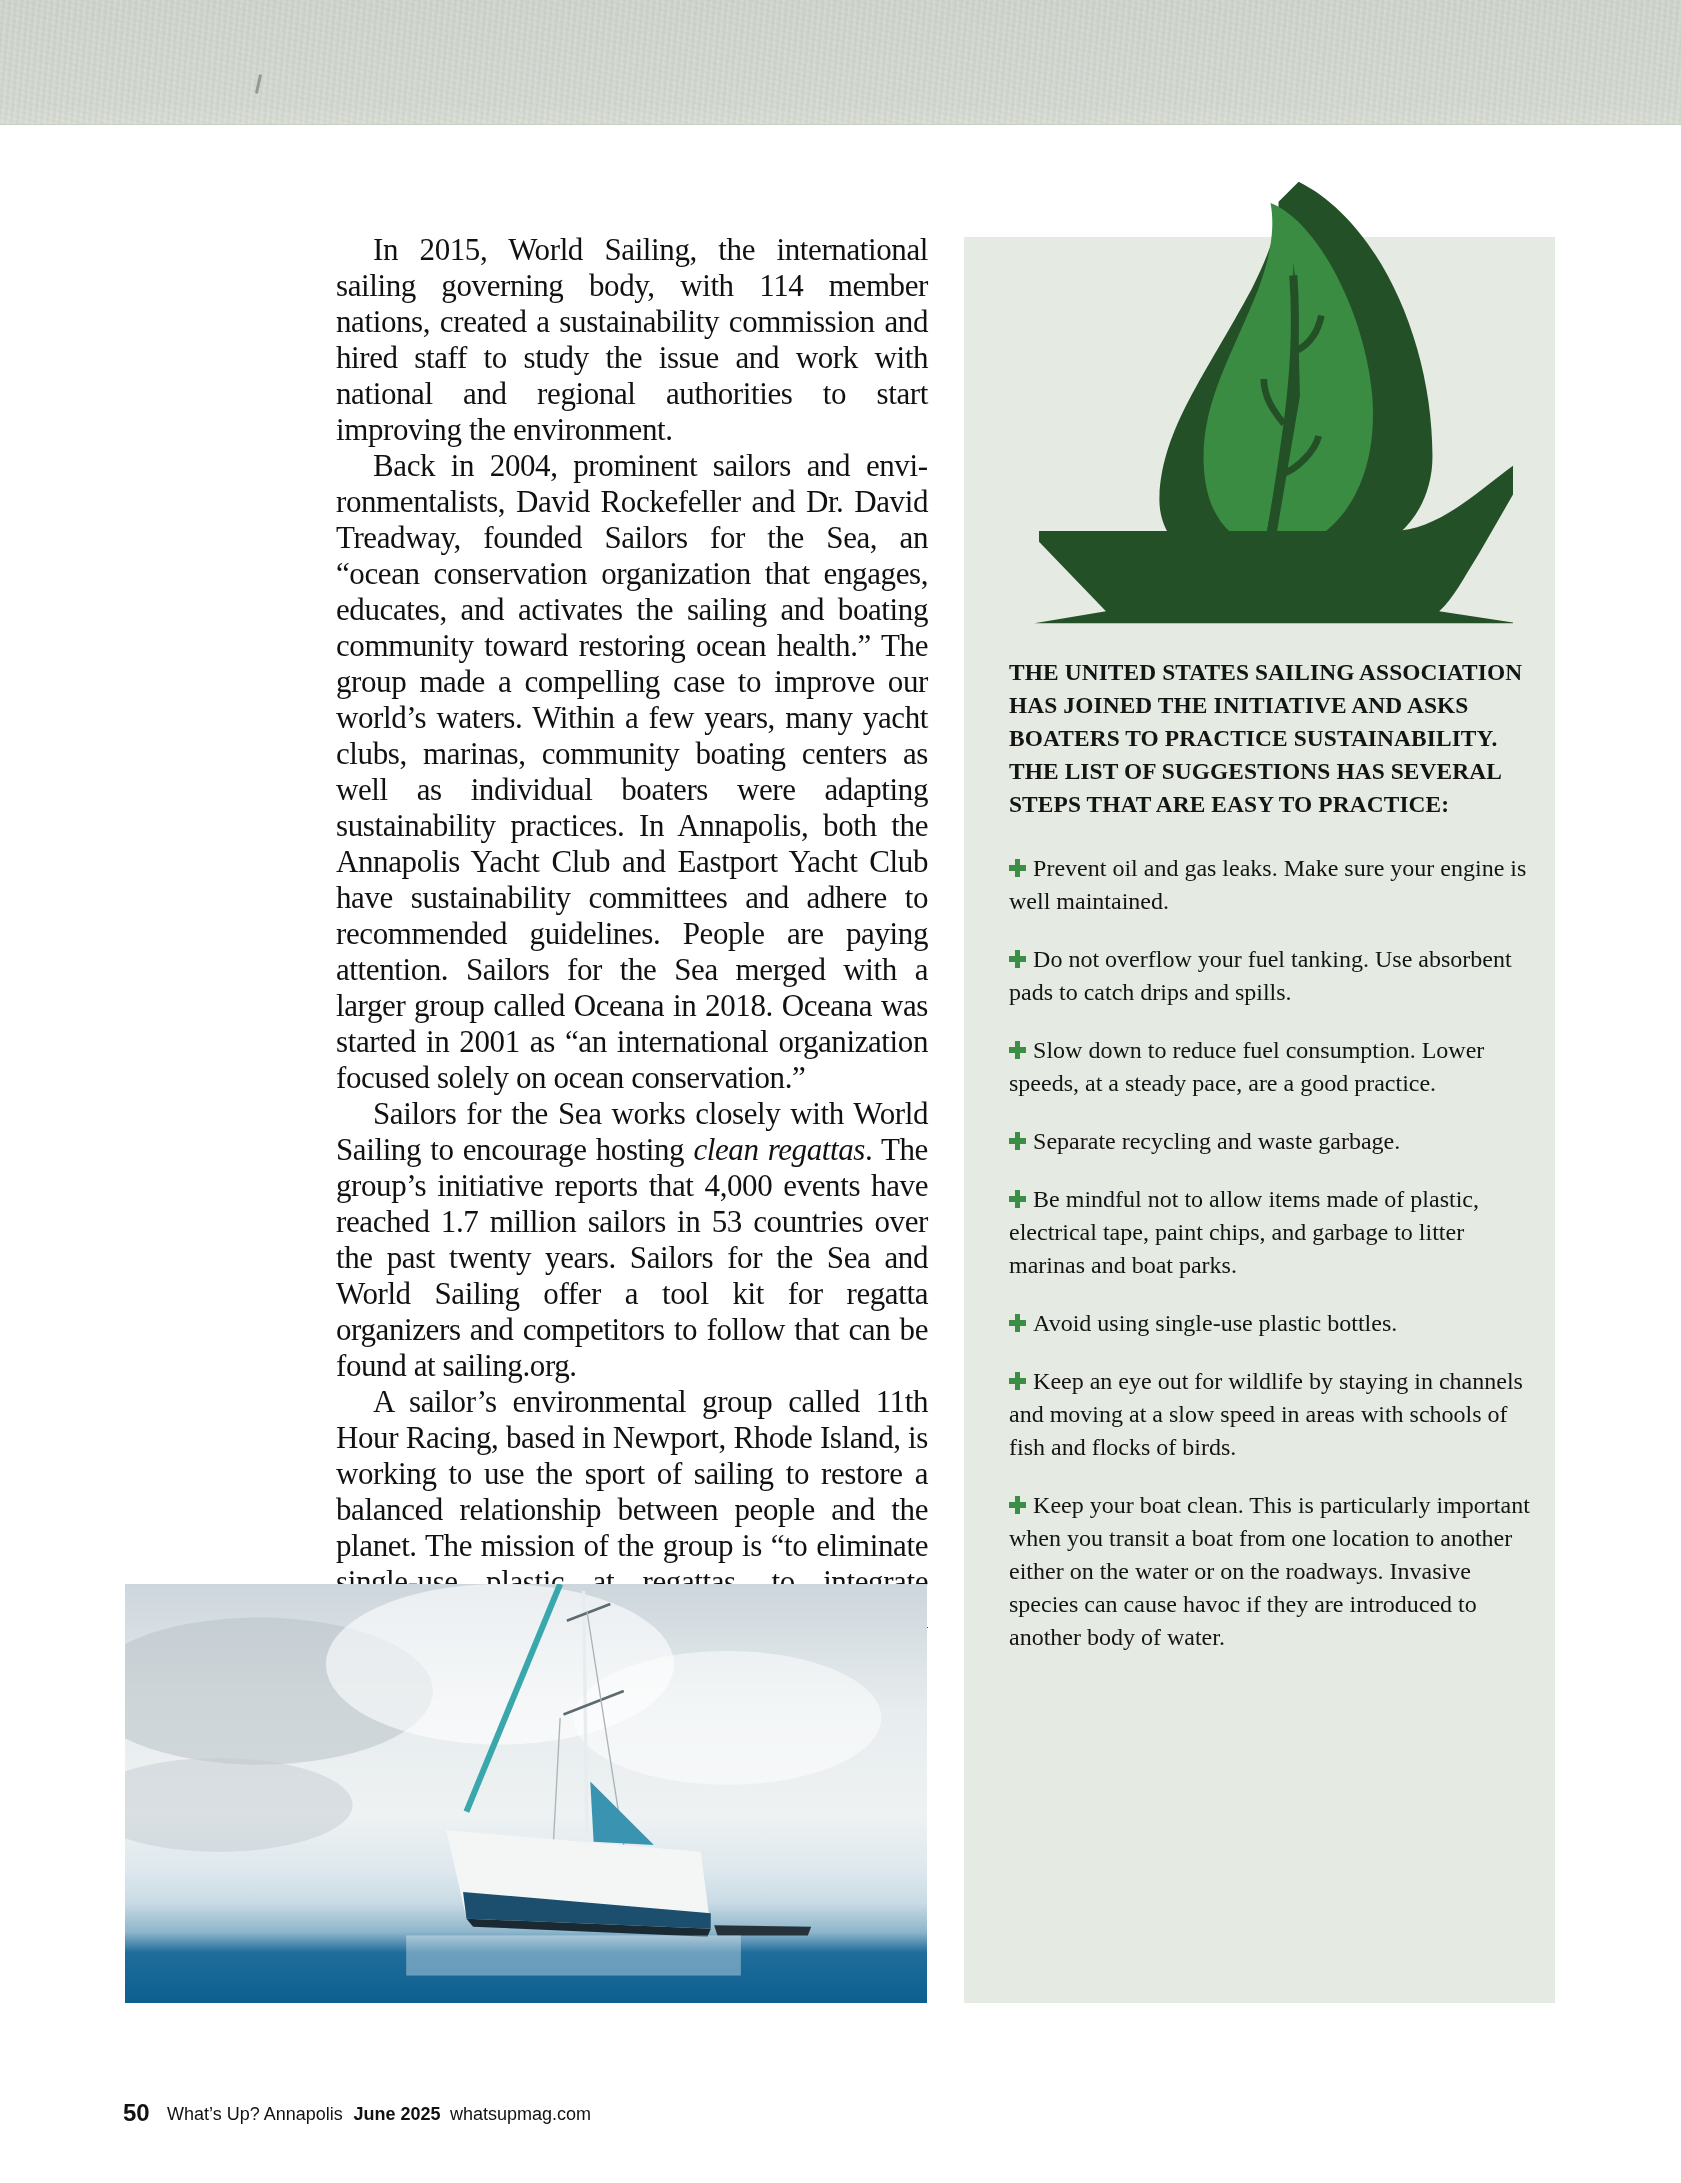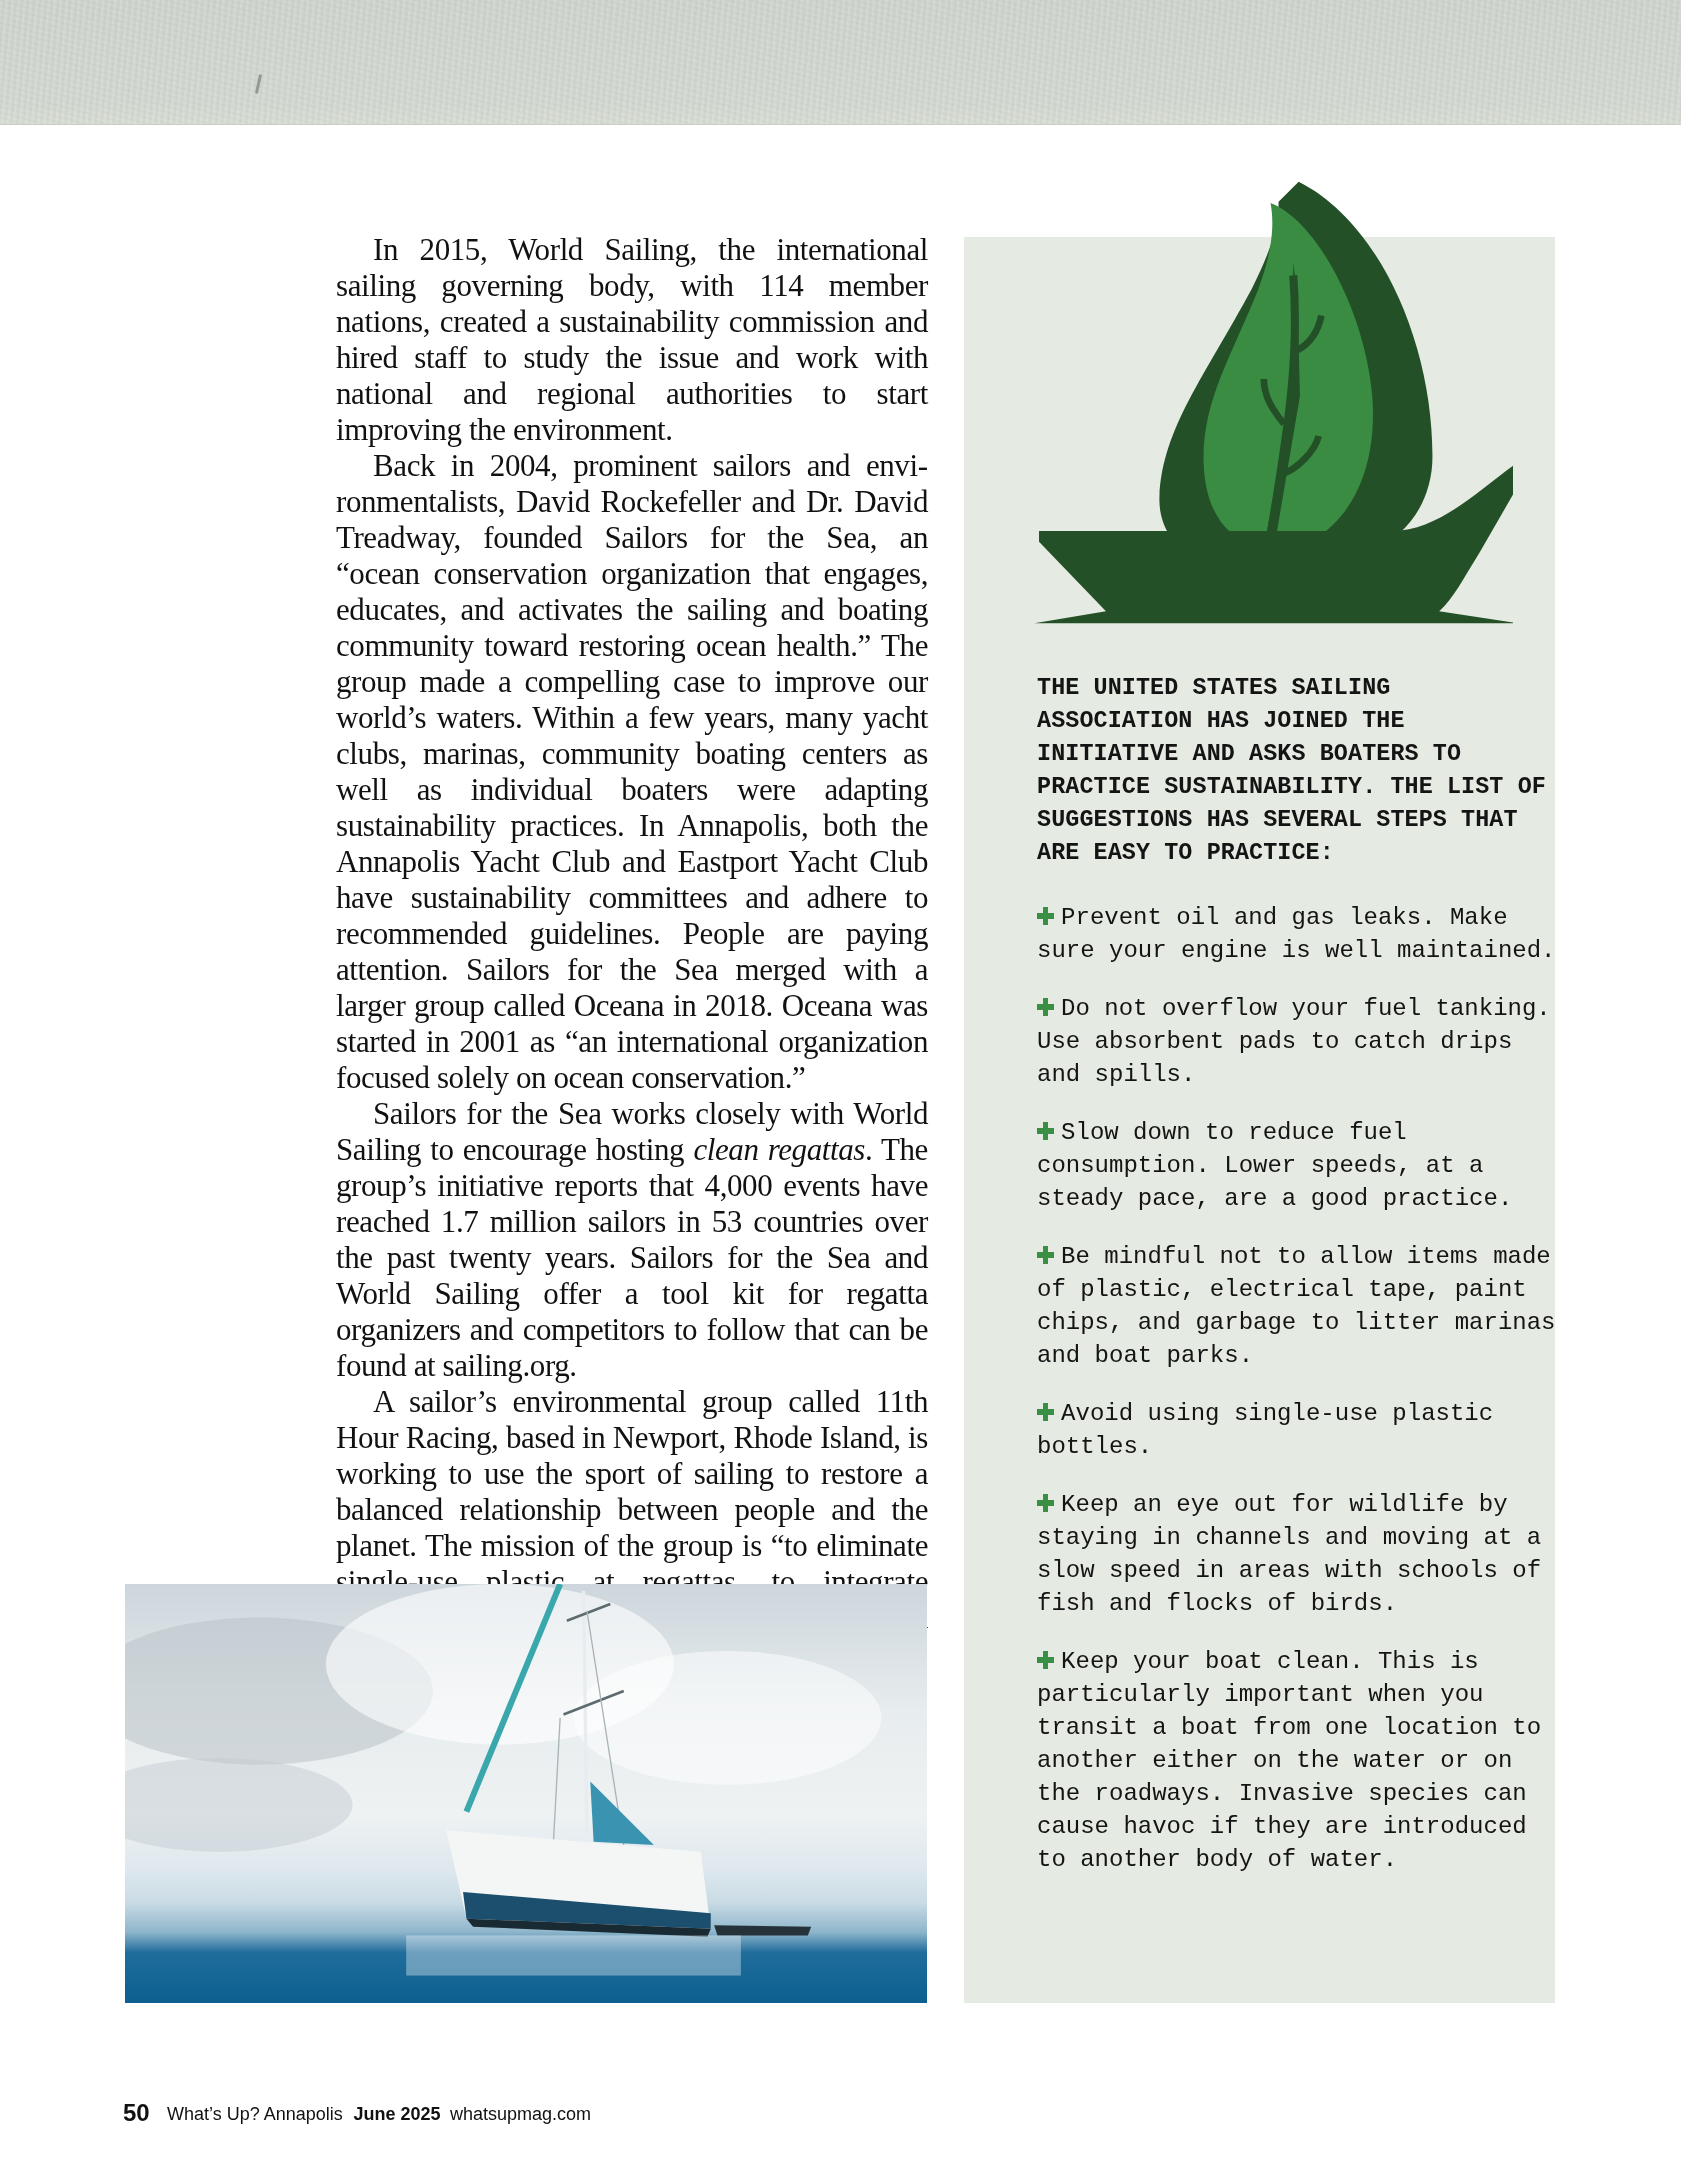--- a/index.html
+++ b/index.html
@@ -32,24 +32,23 @@
 
   
   .sidebar {
     position: absolute; left: 964px; top: 237px; width: 591px; height: 1766px;
     background: #e5eae2;
   }
   .logo {
     position: absolute; left: 1004px; top: 175px; width: 509px; height: 455px;
   }
   .sidebar-content {
-    position: absolute; left: 1009px; top: 672px; width: 522px;
-    font-family: Liberation Mono, monospace;
+    position: absolute; left: 1009px; top: 656px; width: 522px;
+    font-family: Liberation Serif, serif;
     color: #141414;
-    margin-left: 28px;
   }
   .sidebar-heading {
     font-weight: bold; font-size: 23.4px; line-height: 33px;
     text-transform: uppercase; margin: 0 0 31px 0; letter-spacing: 0.1px;
   }
   .tips { list-style: none; margin: 0; padding: 0; }
   .tip {
     font-size: 24px; line-height: 33px; margin: 0 0 25px 0;
   }
   .plus-icon {
@@ -109,20 +108,21 @@
 
   <path fill="#245027" d="M102 632 L 102 648 L 202 752 L 95 770 L 460 770 L 818 770 L 700 752 C 720 735, 735 705, 760 665 L 832 540 L 822 526 C 760 570, 700 632, 630 632 Z" transform="translate(-50,-100)"></path>
 </svg>
 
 <div class="sidebar-content">
   <h2 class="sidebar-heading">The United States Sailing Association has joined the initiative and asks boaters to practice sustainability. The list of suggestions has several steps that are easy to practice:</h2>
   <ul class="tips">
     <li class="tip"><span class="plus-icon"></span><span>Prevent oil and gas leaks. Make sure your engine is well maintained.</span></li>
     <li class="tip"><span class="plus-icon"></span><span>Do not overflow your fuel tanking. Use absorbent pads to catch drips and spills.</span></li>
     <li class="tip"><span class="plus-icon"></span><span>Slow down to reduce fuel consumption. Lower speeds, at a steady pace, are a good practice.</span></li>
+    <li class="tip"><span class="plus-icon"></span><span>Separate recycling and waste garbage.</span></li>
     <li class="tip"><span class="plus-icon"></span><span>Be mindful not to allow items made of plastic, electrical tape, paint chips, and garbage to litter marinas and boat parks.</span></li>
     <li class="tip"><span class="plus-icon"></span><span>Avoid using single-use plastic bottles.</span></li>
     <li class="tip"><span class="plus-icon"></span><span>Keep an eye out for wildlife by staying in channels and moving at a slow speed in areas with schools of fish and flocks of birds.</span></li>
     <li class="tip"><span class="plus-icon"></span><span>Keep your boat clean. This is particularly important when you transit a boat from one location to another either on the water or on the roadways. Invasive species can cause havoc if they are introduced to another body of water.</span></li>
   </ul>
 </div>
 
 <div class="photo">
   <svg viewBox="0 0 1198 626" preserveAspectRatio="none">
 

